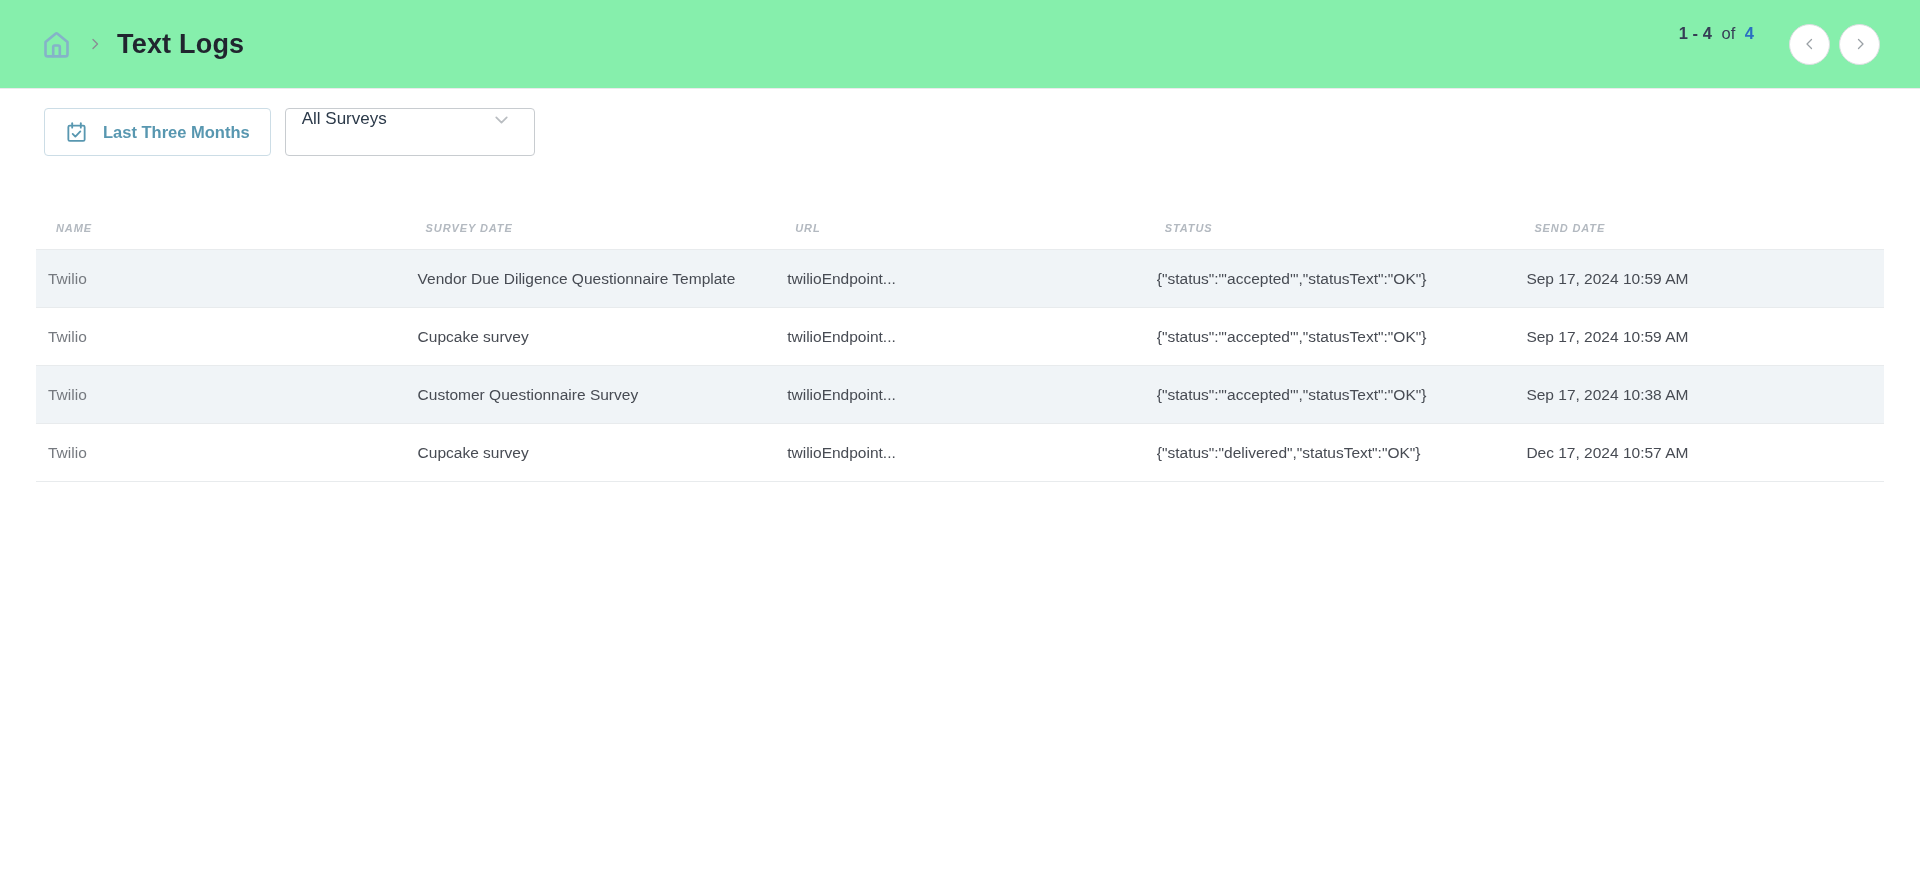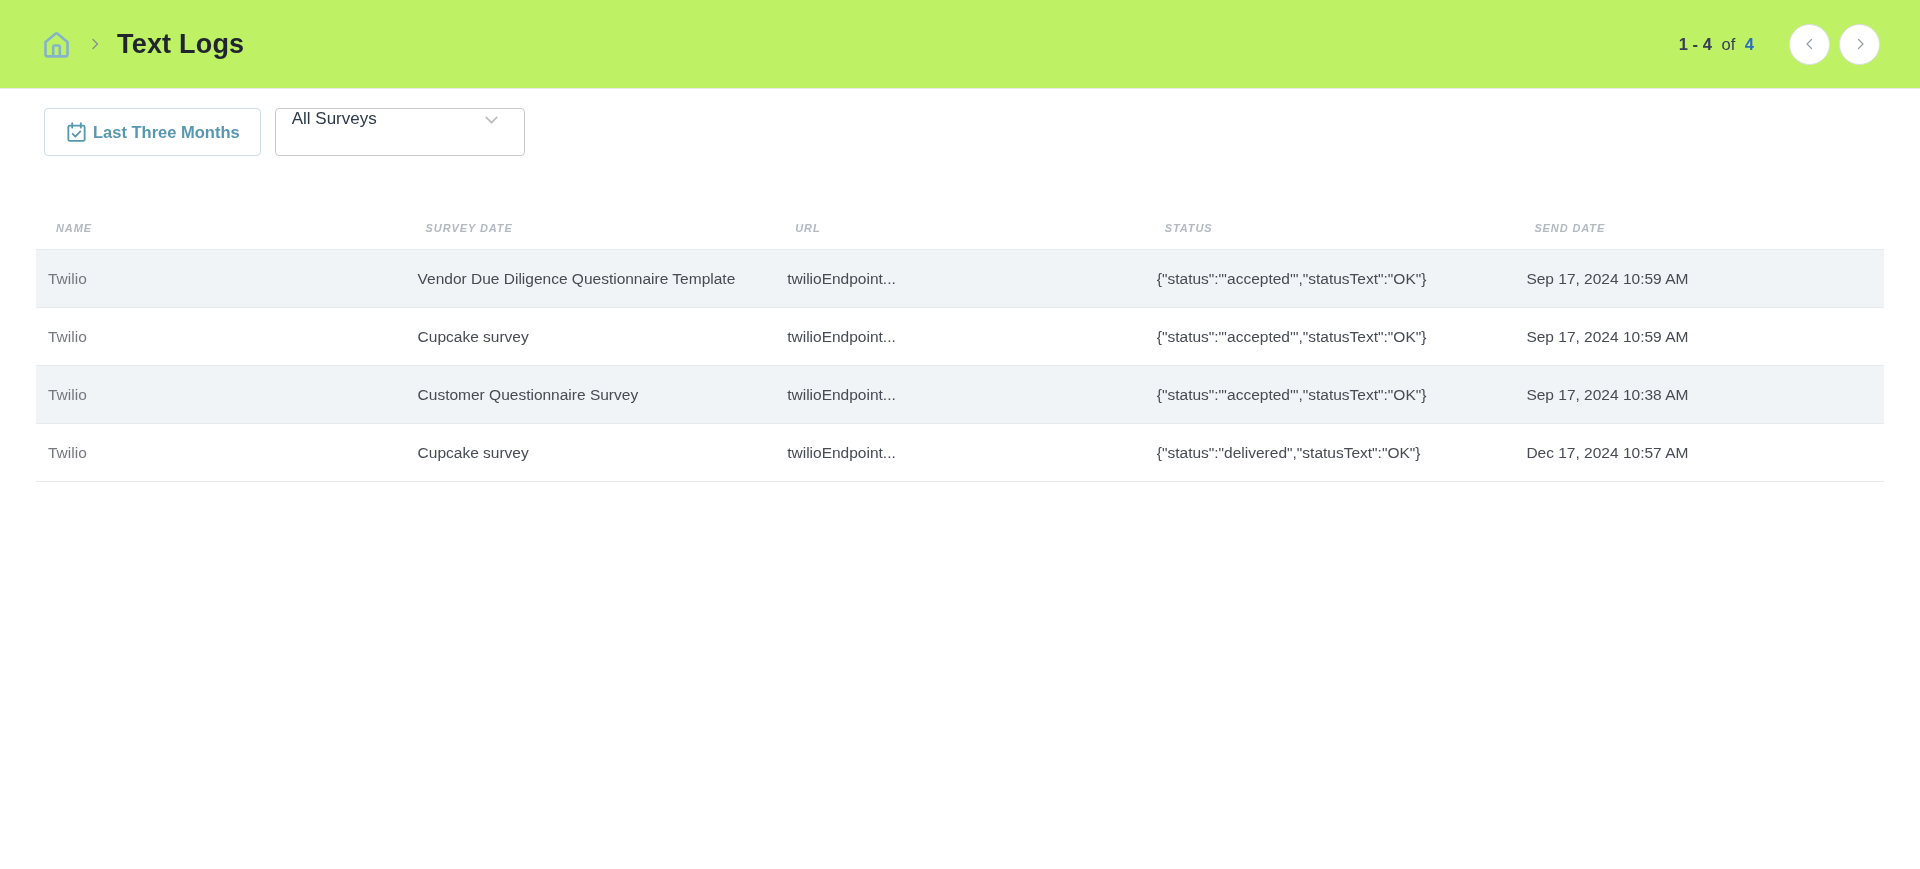--- a/index.html
+++ b/index.html
@@ -6,34 +6,34 @@
   html, body { width: 1920px; height: 869px; background: #ffffff; overflow: hidden; }
   body { font-family: "Liberation Sans", sans-serif; color: #474b53; }
 
   
   .topbar {
     height: 89px;
     display: flex;
     align-items: center;
     justify-content: space-between;
     padding: 12px 40px;
-    background: #bef264;
+    background: #86efac;
     border-bottom: 1px solid #eaeaec;
   }
   .breadcrumb { display: flex; align-items: center; }
   .home-btn { display: flex; align-items: center; cursor: pointer; background: none; border: none; padding: 0; }
   .crumb-sep { margin: 0 14px; display: flex; align-items: center; }
   .page-title {
     font-size: 27px;
     font-weight: 700;
     color: #21252f;
     letter-spacing: 0.2px;
   }
 
-  .pager { display: flex; align-items: center; }
+  .pager { display: flex; }
   .pager-text { font-size: 16.5px; margin-right: 26px; white-space: nowrap; }
   .pager-range { font-weight: 700; color: #363d55; }
   .pager-of { font-weight: 400; color: #363d55; margin: 0 5px; }
   .pager-total { font-weight: 600; color: #2a6fc2; cursor: pointer; }
   .pager-btn {
     width: 41px; height: 41px;
     border-radius: 50%;
     border: 1px solid #dcdee1;
     background: #ffffff;
     display: flex; align-items: center; justify-content: center;
@@ -51,21 +51,21 @@
   .daterange-btn {
     display: flex; align-items: center;
     height: 48px;
     padding: 0 20px;
     background: #ffffff;
     border: 1px solid #ccdde6;
     border-radius: 4px;
     cursor: pointer;
   }
   .daterange-btn .dr-label {
-    margin-left: 5px;
+    margin-left: 15px;
     font-size: 16.5px;
     font-weight: 600;
     color: #5897b0;
   }
   .dropdown {
     display: flex; align-items: flex-start; justify-content: space-between;
     width: 250px; height: 48px;
     padding: 0 22px 0 16px;
     background: #ffffff;
     border: 1px solid #c8ccd0;

